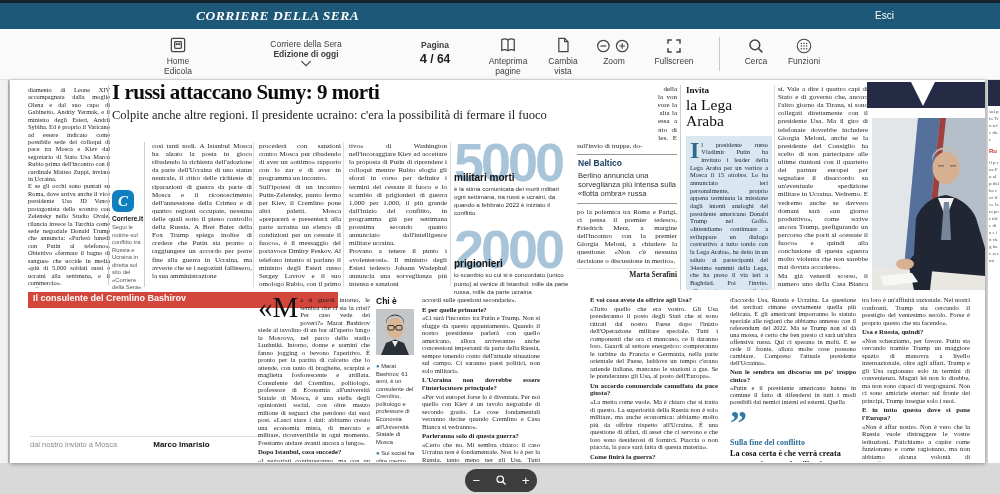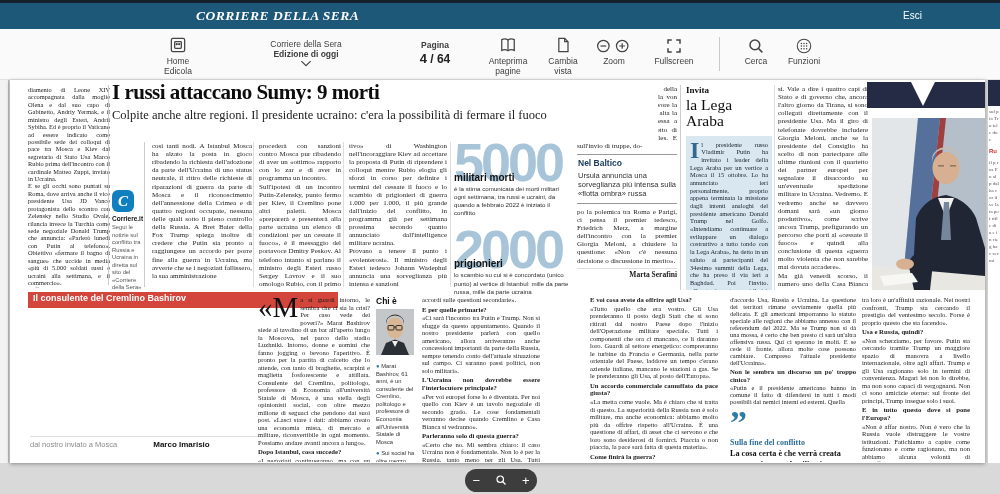--- a/index.html
+++ b/index.html
@@ -5,21 +5,21 @@
   html,body{margin:0;padding:0;}
   body{width:1000px;height:494px;position:relative;overflow:hidden;
        background:#d9d9d9;font-family:"Liberation Serif",serif;}
   .abs{position:absolute;}
 
   
   .topbar{position:absolute;left:0;top:0;width:1000px;height:29px;background:#1d5878;
           border-top:3px solid #14212c;box-sizing:border-box;}
   .logo{position:absolute;left:196px;top:5px;color:#fff;font-style:italic;font-weight:bold;
         font-size:13.5px;letter-spacing:.5px;font-family:"Liberation Serif",serif;}
-  .exit{position:absolute;left:903px;top:7px;color:#fff;font-size:10px;
+  .exit{position:absolute;left:875px;top:7px;color:#fff;font-size:10px;
         font-family:"Liberation Sans",sans-serif;cursor:pointer;}
 
   
   .toolbar{position:absolute;left:0;top:29px;width:1000px;height:51px;background:#fafafa;
            border-bottom:1px solid #e2e2e2;box-sizing:border-box;font-family:"Liberation Sans",sans-serif;}
   .titem{position:absolute;text-align:center;color:#3d3d3d;font-size:8.5px;line-height:1.18;cursor:pointer;}
   .titem svg{display:block;margin:0 auto 1px auto;}
   .tb-bold{font-weight:bold;}
   .pgnum{font-size:12px;color:#222;margin-top:1px;}
   .pgnum b{font-size:13px;}
@@ -230,21 +230,21 @@
       <div class="statcap">è la stima comunicata dei morti militari ogni settimana, tra russi e ucraini, da quando a febbraio 2022 è iniziato il conflitto</div>
       <div class="statnum" style="margin-top:8px;">2000</div>
       <div class="statlabel">prigionieri</div>
       <div class="statcap">lo scambio su cui si è concordato (unico punto) al vertice di Istanbul: mille da parte russa, mille da parte ucraina</div>
     </div>
 
     <div class="col t7" style="left:567px;top:5px;width:100px;height:205px;z-index:1;">
       <span>dopo che la presidente della Commissione europea Ursula von der Leyen ha accolto con favore la mossa, sostenendo che resta alta la pressione in vista della messa a punto del prossimo pacchetto di sanzioni martedì a Bruxelles. E sull'invio di truppe, do-</span>
       <div class="nelbox">
         <div class="ttl">Nel Baltico</div>
-        <div class="txt">Ursula annuncia una sorveglianza più intensa sulla «flotta ombra» russa</div>
+        <div class="txt">Berlino annuncia una sorveglianza più intensa sulla «flotta ombra» russa</div>
       </div>
       <span>po la polemica tra Roma e Parigi, ci pensa il premier tedesco, Friedrich Merz, a margine dell'incontro con la premier Giorgia Meloni, a chiudere la questione: «Non c'è nessuna decisione o discussione in merito».</span>
       <div class="artbyline">Marta Serafini</div>
     </div>
 
     <div class="headline-block">
       <div class="headline">I russi attaccano Sumy: 9 morti</div>
       <div class="subhead">Colpite anche altre regioni. Il presidente ucraino: c'era la possibilità di fermare il fuoco</div>
     </div>
 

